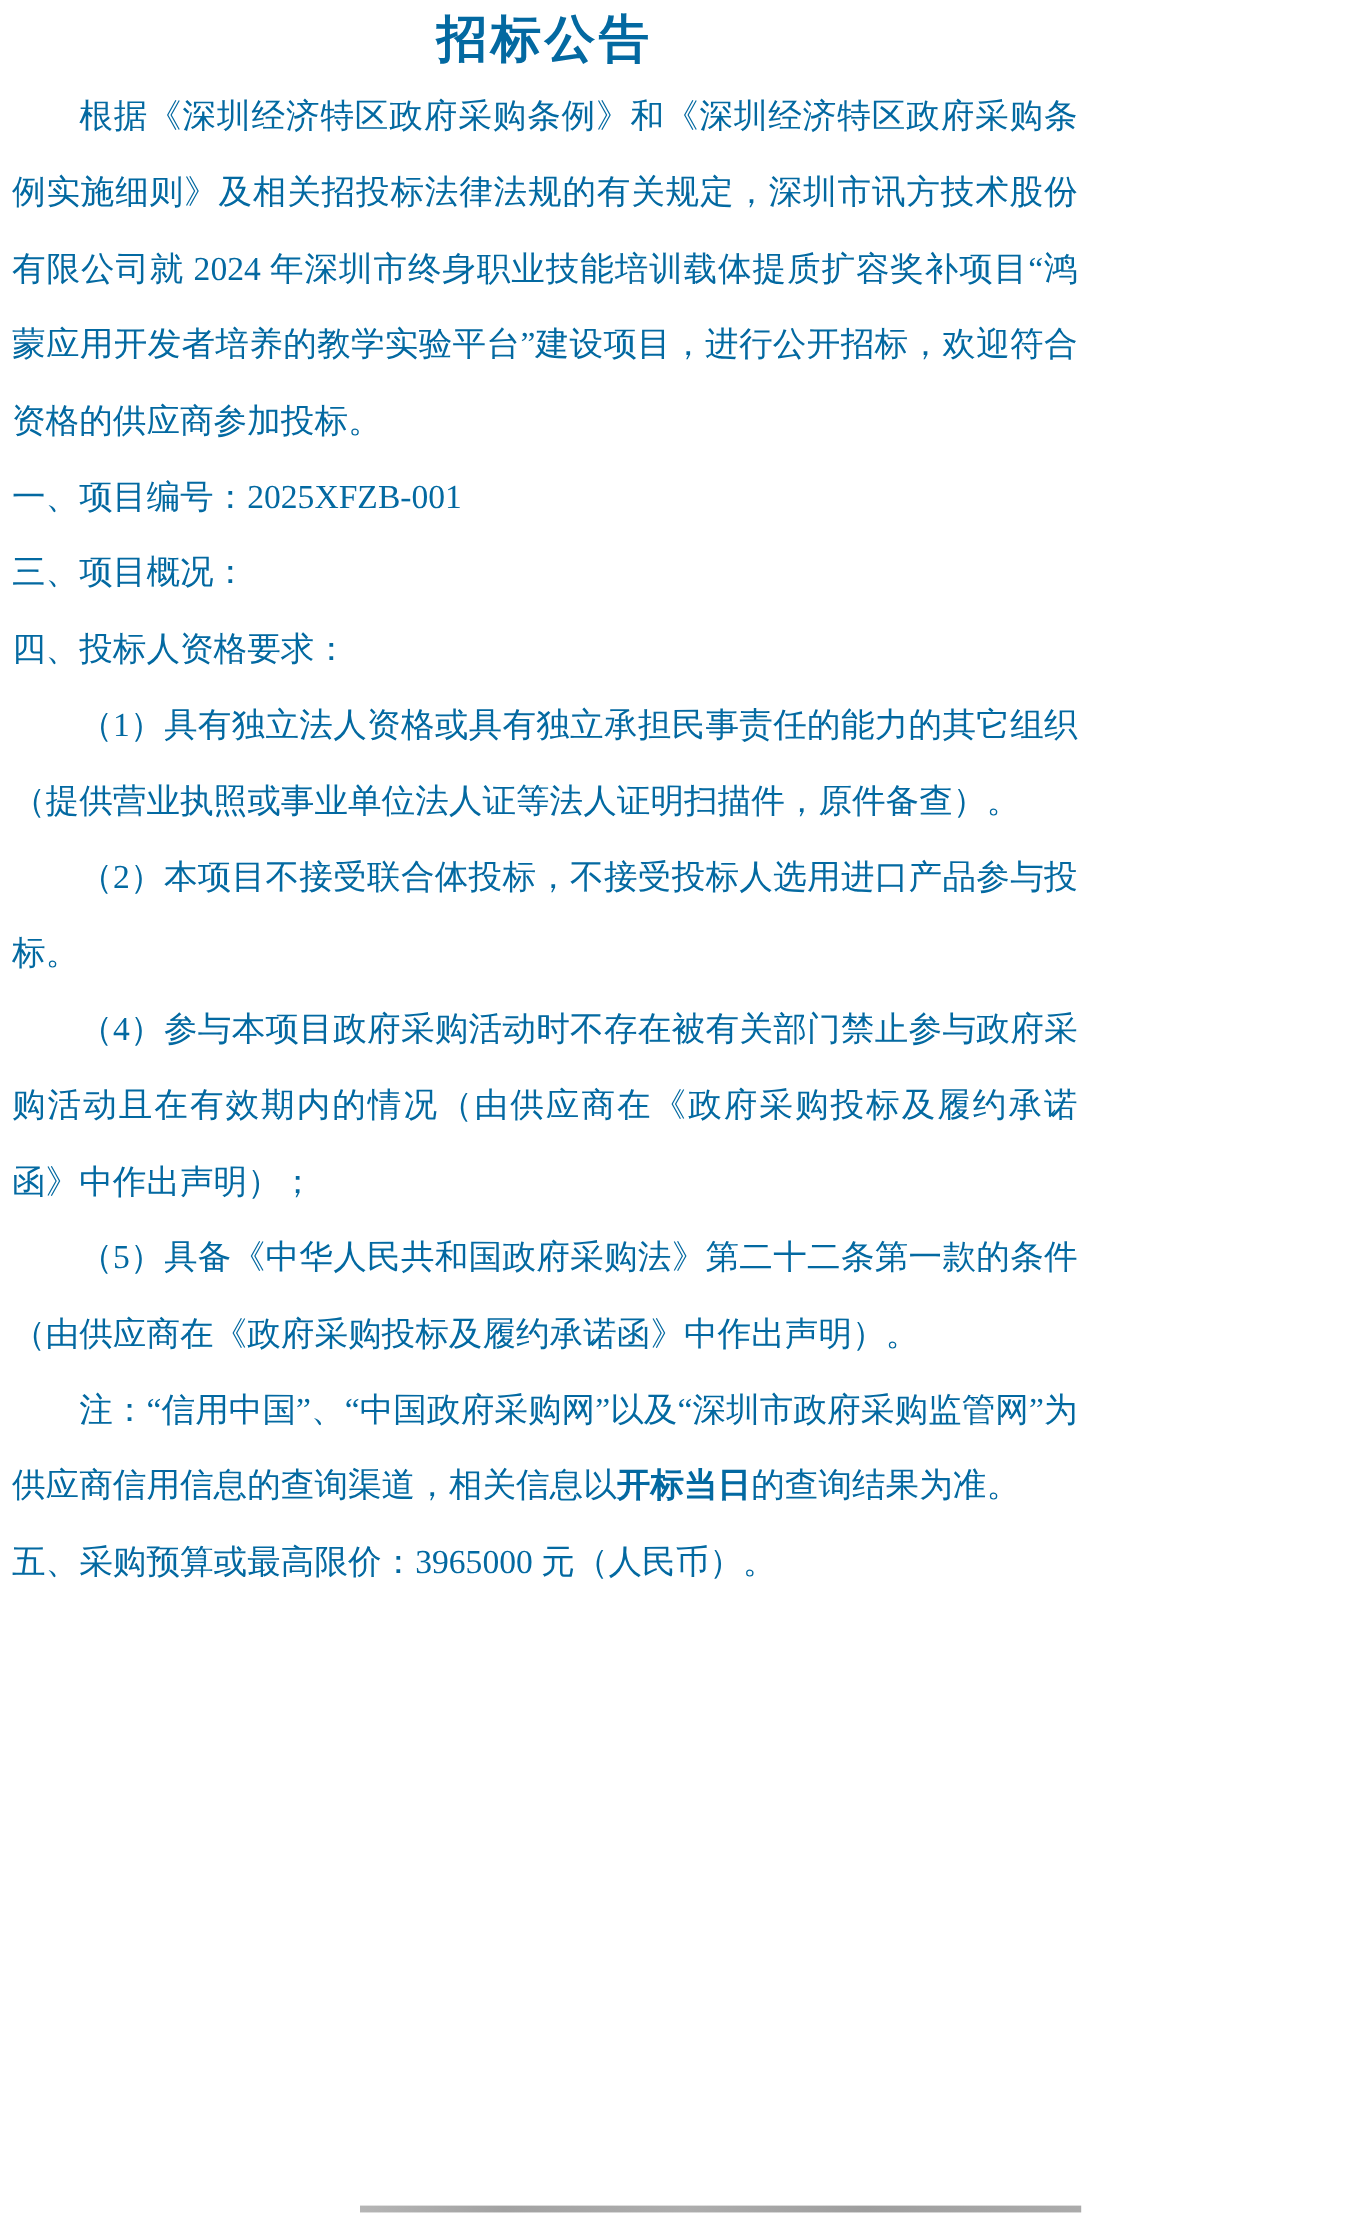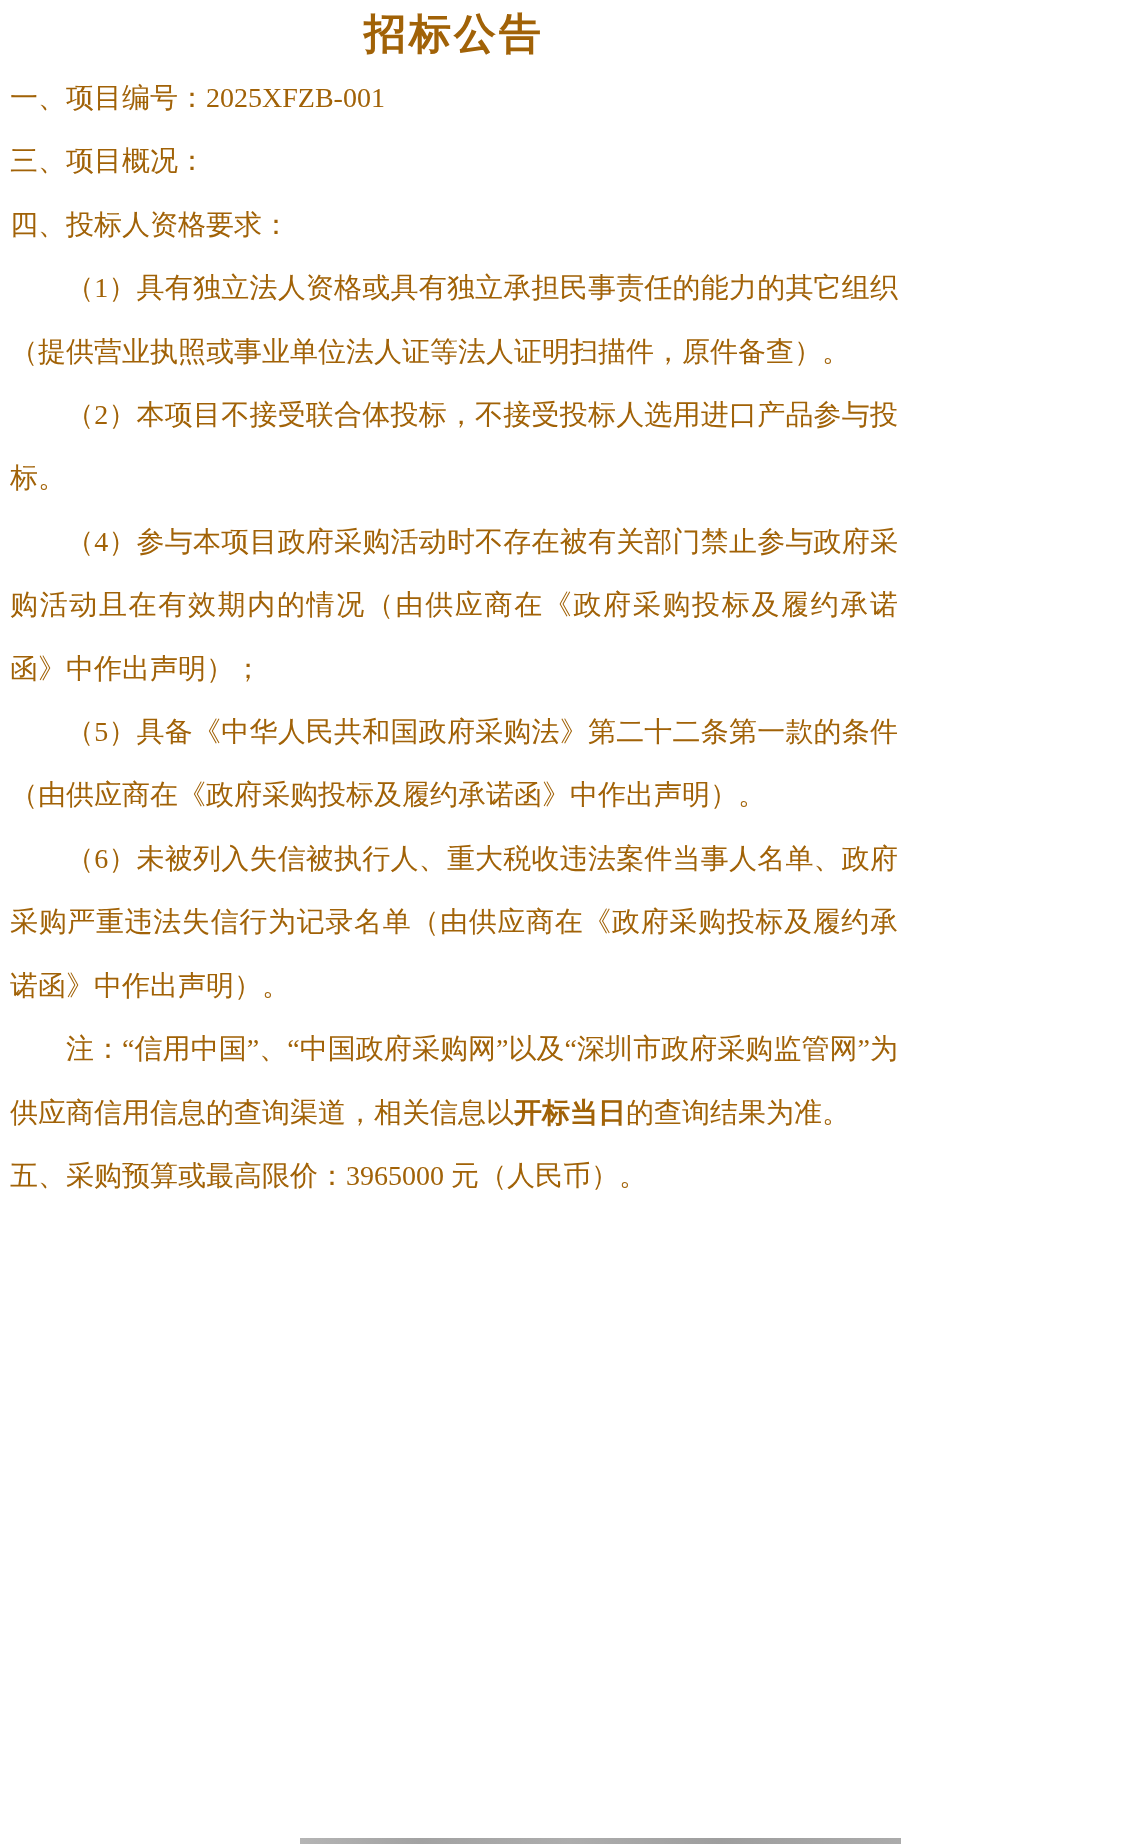--- a/index.html
+++ b/index.html
@@ -9,21 +9,21 @@
   }
   .page {
     position: relative;
     width: 906px;
     height: 1844px;
     background: #ffffff;
     box-sizing: border-box;
     padding: 2px 8px 0 10px;
     overflow: hidden;
     font-family: "Liberation Serif", "DejaVu Serif", serif;
-    color: #a16207;
+    color: #0369a1;
   }
   .doc-title {
     font-size: 42px;
     font-weight: bold;
     line-height: 64px;
     text-align: center;
     letter-spacing: 3px;
     margin: 0;
   }
   .para {
@@ -49,39 +49,39 @@
     background: linear-gradient(90deg, #b5b5b5 0%, #a2a2a2 20%, #adadad 45%, #9e9e9e 70%, #ababab 100%);
   }
 </style>
 </head>
 <body>
 
 <div class="page">
 
   <h1 class="doc-title">招标公告</h1>
 
+  <p class="para indent">根据《深圳经济特区政府采购条例》和《深圳经济特区政府采购条例实施细则》及相关招投标法律法规的有关规定，深圳市讯方技术股份有限公司就 2024 年深圳市终身职业技能培训载体提质扩容奖补项目“鸿蒙应用开发者培养的教学实验平台”建设项目，进行公开招标，欢迎符合资格的供应商参加投标。</p>
 
   <p class="para">一、项目编号：2025XFZB-001</p>
 
 
   <p class="para">三、项目概况：</p>
 
 
   <p class="para">四、投标人资格要求：</p>
 
   <p class="para indent">（1）具有独立法人资格或具有独立承担民事责任的能力的其它组织（提供营业执照或事业单位法人证等法人证明扫描件，原件备查）。</p>
 
   <p class="para indent">（2）本项目不接受联合体投标，不接受投标人选用进口产品参与投标。</p>
 
 
   <p class="para indent">（4）参与本项目政府采购活动时不存在被有关部门禁止参与政府采购活动且在有效期内的情况（由供应商在《政府采购投标及履约承诺函》中作出声明）；</p>
 
   <p class="para indent">（5）具备《中华人民共和国政府采购法》第二十二条第一款的条件（由供应商在《政府采购投标及履约承诺函》中作出声明）。</p>
 
-  <p class="para indent">（6）未被列入失信被执行人、重大税收违法案件当事人名单、政府采购严重违法失信行为记录名单（由供应商在《政府采购投标及履约承诺函》中作出声明）。</p>
 
   <p class="para indent"><span>注：“信用中国”、“中国政府采购网”以及“深圳市政府采购监管网”为供应商信用信息的查询渠道，相关信息以</span><span class="bold-run">开标当日</span><span>的查询结果为准。</span></p>
 
 
   <p class="para">五、采购预算或最高限价：3965000 元（人民币）。</p>
 
   <div class="cutoff-strip"></div>
 
 </div>
 

